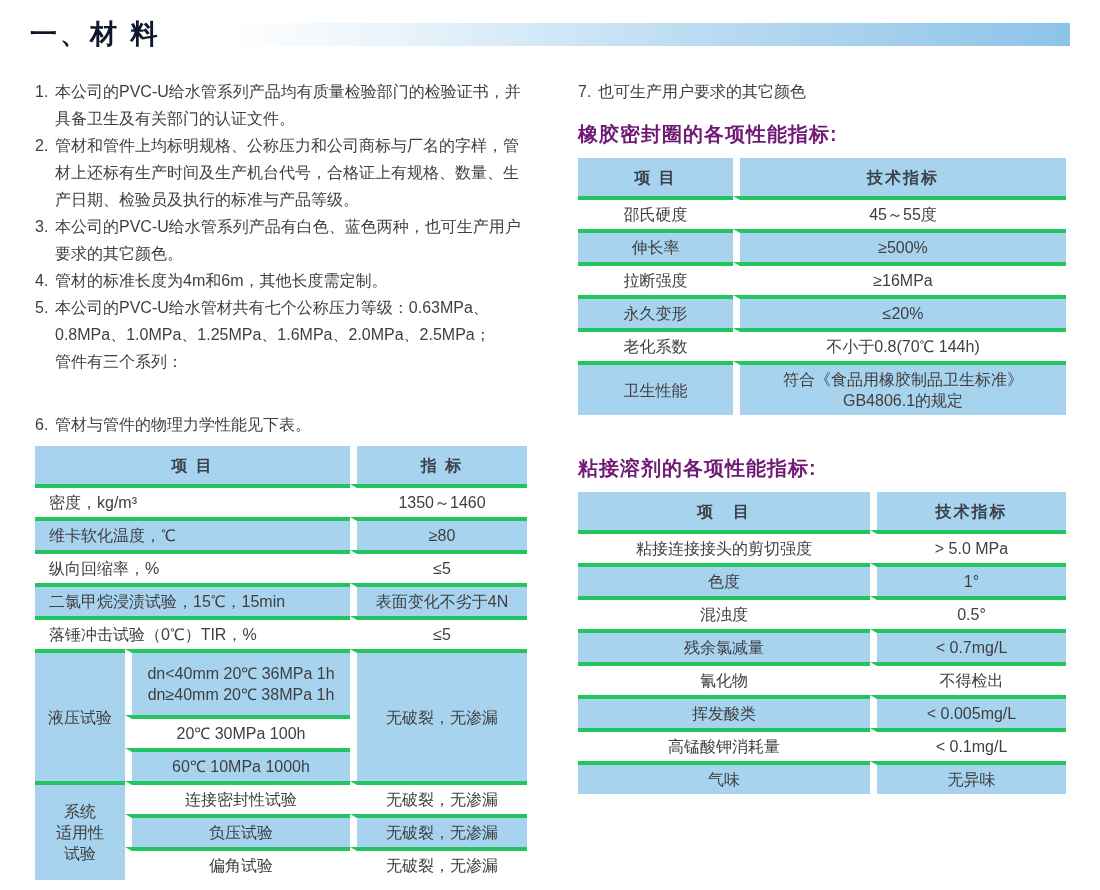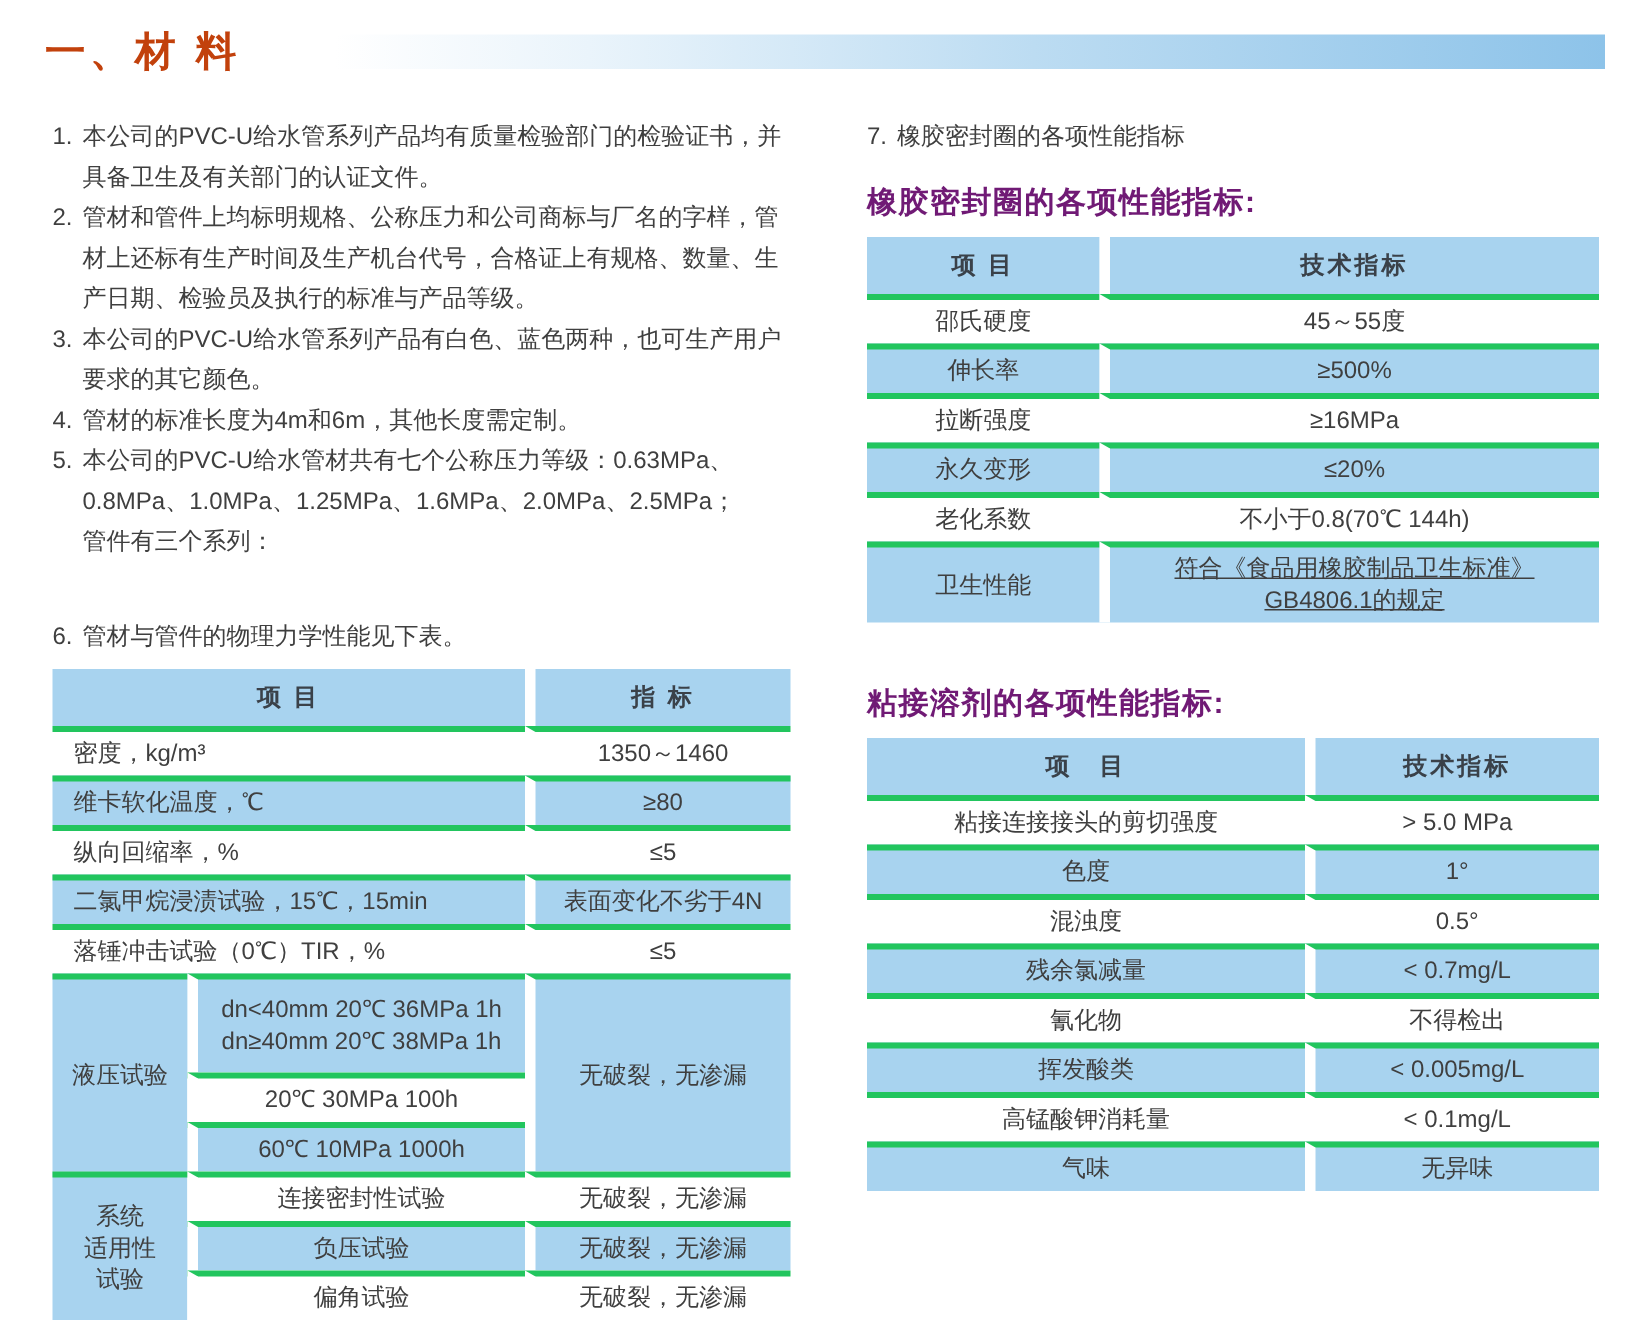--- a/index.html
+++ b/index.html
@@ -9,21 +9,21 @@
     font-family:"Liberation Sans", sans-serif;
     color:#3f3f3f;
     overflow:hidden;
     position:relative;
   }
   .page{padding:12px 30px 0 30px;}
 
   
   .hdr{display:flex;align-items:center;height:44px;}
   .title{
-    font-size:27px;font-weight:bold;color:#c2410c;
+    font-size:27px;font-weight:bold;color:#0f172a;
     letter-spacing:3px;white-space:nowrap;
   }
   .grad{
     flex:1;height:23px;margin-left:62px;margin-right:0;
     background:linear-gradient(90deg,#ffffff 0%,#eaf4fb 20%,#bcdcf2 55%,#8dc3e9 100%);
   }
 
   
   .cols{display:flex;margin-top:22px;padding-left:5px;}
   .col-left{width:492px;flex:none;}
@@ -170,21 +170,21 @@
 
       </tbody>
         </table>
 
     </div>
 
     <div class="col-right">
 
       <div class="li">
         <span class="num">7.</span>
-        <div class="txt">橡胶密封圈的各项性能指标</div>
+        <div class="txt">也可生产用户要求的其它颜色</div>
       </div>
 
       <div class="sec-title">橡胶密封圈的各项性能指标:</div>
 
       <table class="tbl2">
         <colgroup>
             <col style="width:155px">
             <col style="width:333px">
           </colgroup>
         <tbody>
@@ -207,21 +207,21 @@
         <tr>
           <td class="c ctr">永久变形</td>
           <td class="c bl ctr">≤20%</td>
         </tr>
         <tr>
           <td class="w ctr">老化系数</td>
           <td class="w bl ctr">不小于0.8(70℃ 144h)</td>
         </tr>
         <tr>
           <td class="c ctr">卫生性能</td>
-          <td class="c bl ctr" style="padding-left:40px;padding-right:40px;text-decoration:underline;">符合《食品用橡胶制品卫生标准》GB4806.1的规定</td>
+          <td class="c bl ctr" style="padding-left:40px;padding-right:40px;">符合《食品用橡胶制品卫生标准》GB4806.1的规定</td>
         </tr>
       </tbody>
         </table>
 
       <div class="sec-title second">粘接溶剂的各项性能指标:</div>
 
       <table class="tbl2">
         <colgroup>
             <col style="width:292px">
             <col style="width:196px">

